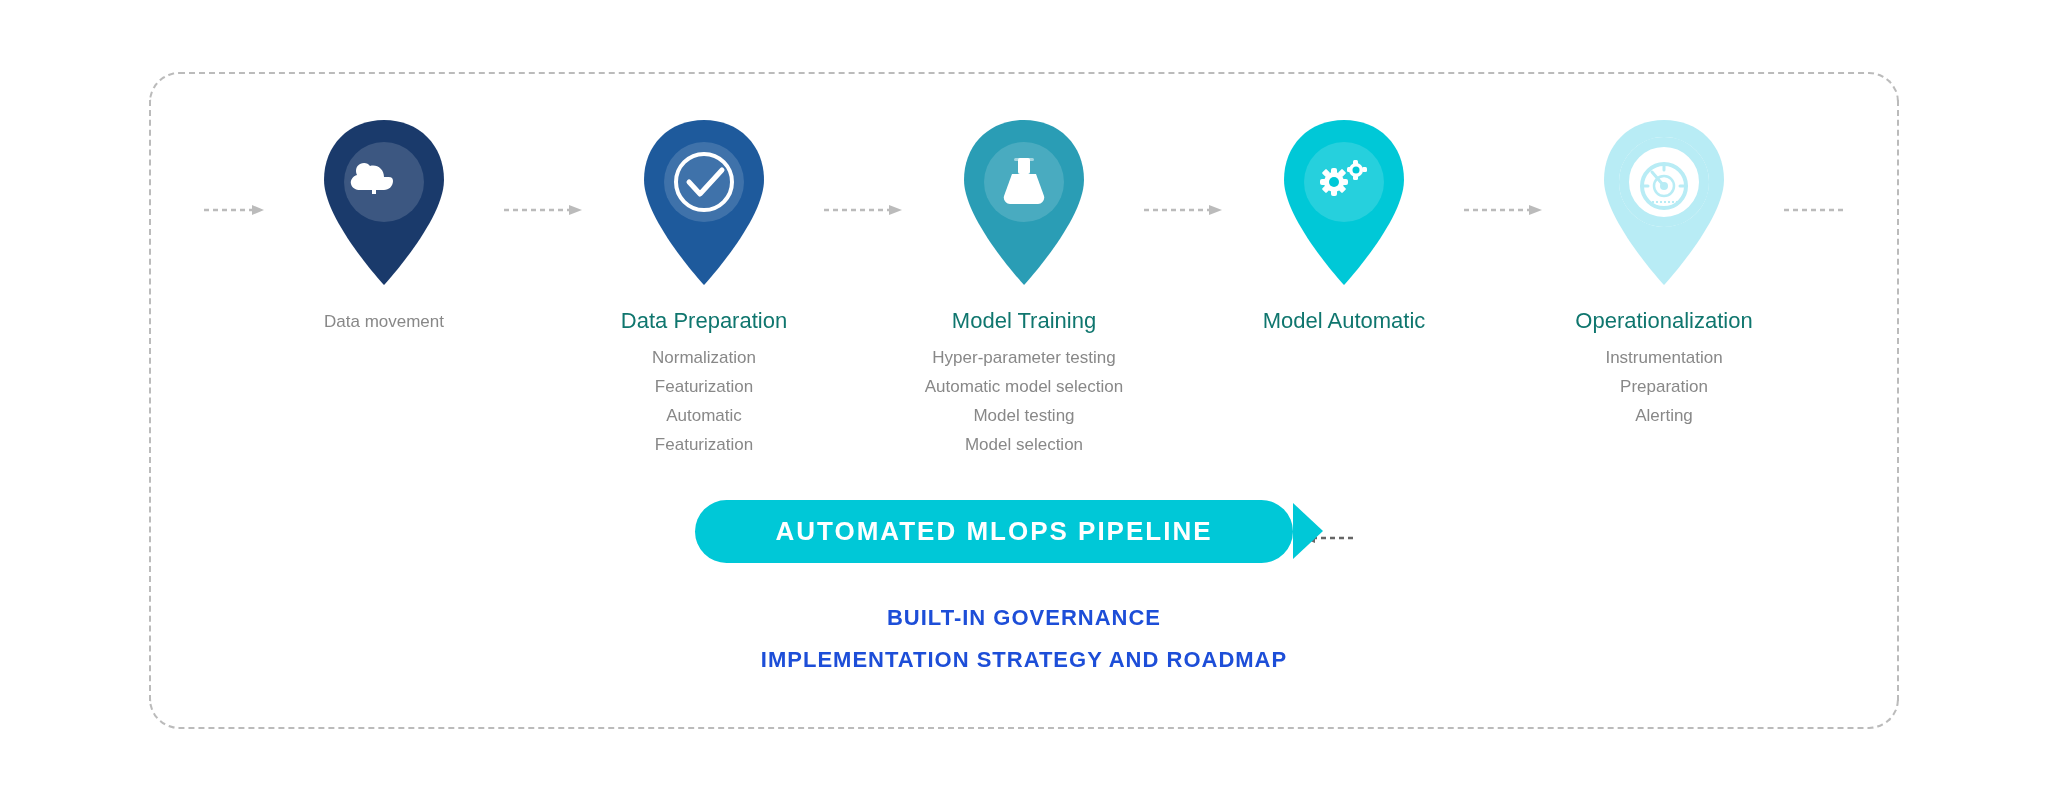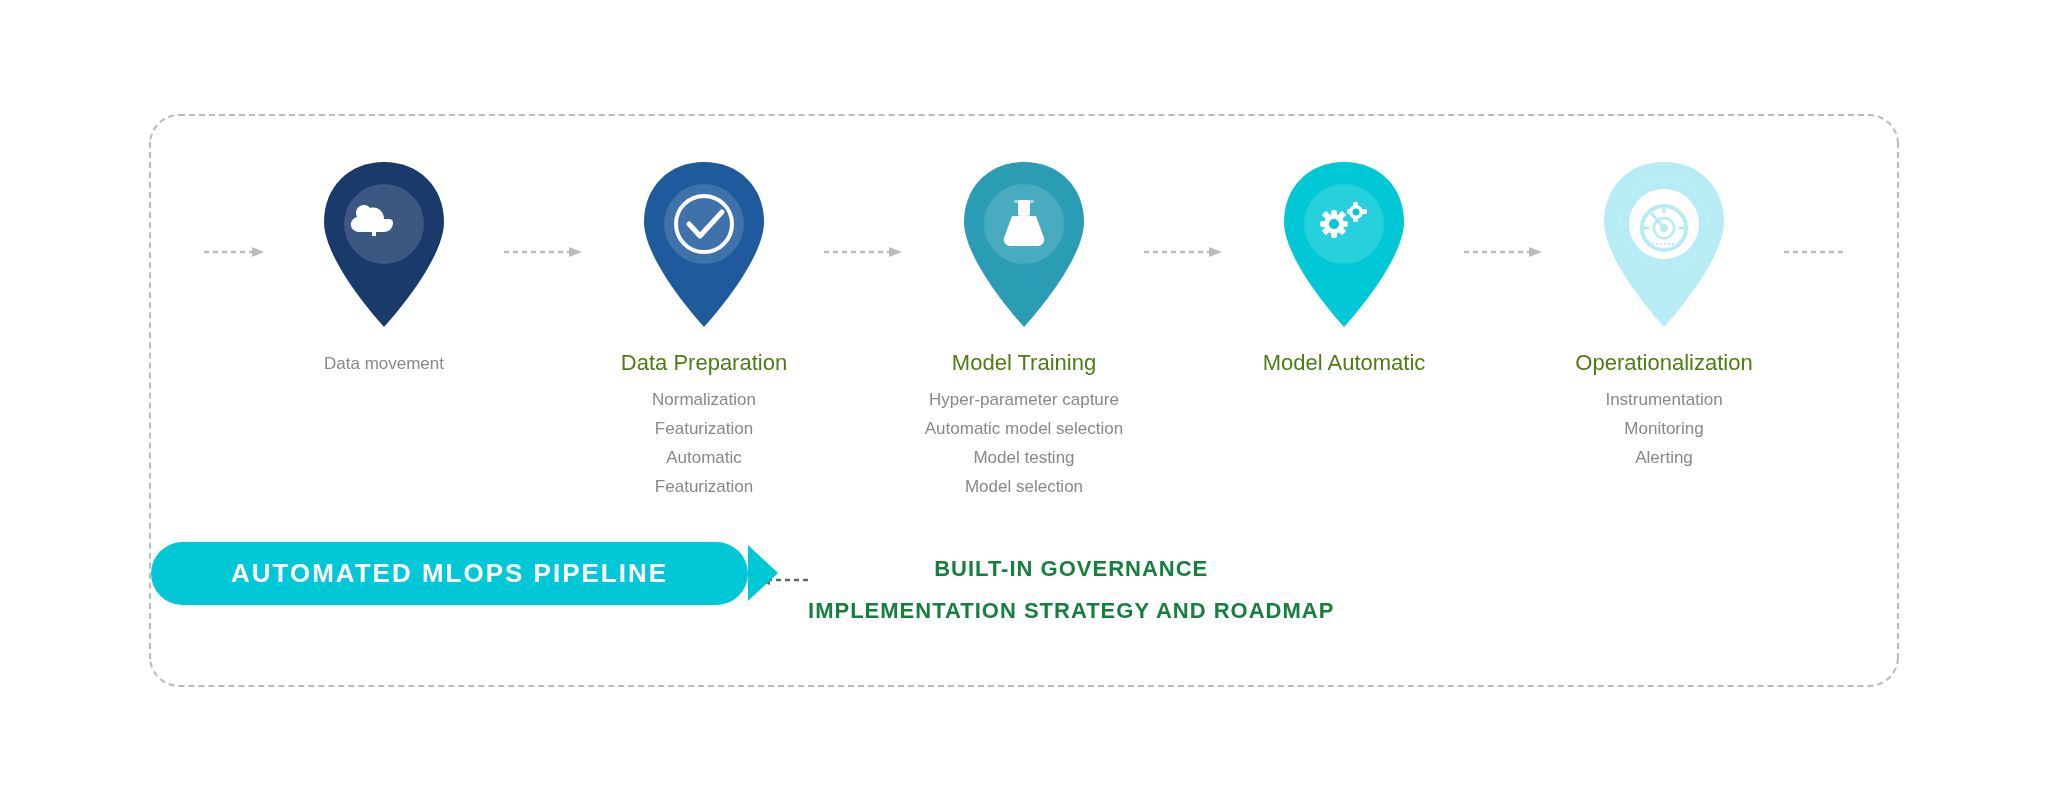--- a/index.html
+++ b/index.html
@@ -58,38 +58,38 @@
       height: 170px;
       margin-bottom: 18px;
     }
     .pin-shape {
       width: 140px;
       height: 170px;
     }
 
     .step-title {
       font-size: 22px;
-      color: #4d7c0f;
+      color: #0f766e;
       font-weight: 400;
       text-align: center;
       margin-bottom: 10px;
       white-space: nowrap;
     }
 
     .step-details {
       font-size: 17px;
       color: #888;
       text-align: center;
       line-height: 1.7;
     }
 
     
     .bottom-section {
       display: flex;
-      flex-direction: row;
+      flex-direction: column;
       align-items: center;
       width: 100%;
       margin-top: 10px;
     }
 
     
     .pipeline-banner {
       background: #00c8d7;
       border-radius: 40px;
       padding: 16px 80px;
@@ -110,21 +110,21 @@
       width: 0;
       height: 0;
       border-top: 28px solid transparent;
       border-bottom: 28px solid transparent;
       border-left: 30px solid #00c8d7;
     }
 
     .bottom-text {
       font-size: 22px;
       font-weight: 700;
-      color: #15803d;
+      color: #1d4ed8;
       text-align: center;
       line-height: 1.9;
       text-transform: uppercase;
       letter-spacing: 1px;
     }
 
     
     .dashed-border-top {
       border-top: 2.5px dashed #bbb;
       border-left: 2.5px dashed #bbb;
@@ -265,21 +265,21 @@
                 <rect x="14" y="0" width="12" height="16" rx="2"></rect>
                 <path d="M8 16 L0 38 C-1 42 2 46 6 46 L34 46 C38 46 41 42 40 38 L32 16 Z"></path>
                 <rect x="10" y="0" width="20" height="3" rx="1.5" fill="rgba(255,255,255,0.5)"></rect>
                 <circle cx="14" cy="34" r="4" fill="rgba(255,255,255,0.4)"></circle>
                 <circle cx="24" cy="40" r="3" fill="rgba(255,255,255,0.4)"></circle>
               </g>
             </svg>
           </div>
           <div class="step-title">Model Training</div>
           <div class="step-details">
-            <div>Hyper-parameter capture</div>
+            <div>Hyper-parameter testing</div>
             <div>Automatic model selection</div>
             <div>Model testing</div>
             <div>Model selection</div>
           </div>
         </div>
 
         <div class="dashed-line">
           <svg width="80" height="20" viewBox="0 0 80 20">
             <line x1="0" y1="10" x2="65" y2="10" stroke="#bbb" stroke-width="2.5" stroke-dasharray="5,4"></line>
             <polygon points="65,5 78,10 65,15" fill="#bbb"></polygon>
@@ -347,21 +347,21 @@
                 <circle cx="30" cy="30" r="4" fill="#b8ecf5"></circle>
 
                 <circle cx="30" cy="30" r="10" fill="none" stroke="#b8ecf5" stroke-width="2.5"></circle>
                 <line x1="14" y1="46" x2="46" y2="46" stroke="#b8ecf5" stroke-width="2" stroke-dasharray="2,2"></line>
               </g>
             </svg>
           </div>
           <div class="step-title">Operationalization</div>
           <div class="step-details">
             <div>Instrumentation</div>
-            <div>Monitoring</div>
+            <div>Preparation</div>
             <div>Alerting</div>
           </div>
         </div>
 
         <div class="end-dashed">
           <svg width="60" height="20" viewBox="0 0 60 20">
             <line x1="0" y1="10" x2="60" y2="10" stroke="#bbb" stroke-width="2.5" stroke-dasharray="5,4"></line>
           </svg>
         </div>
 

